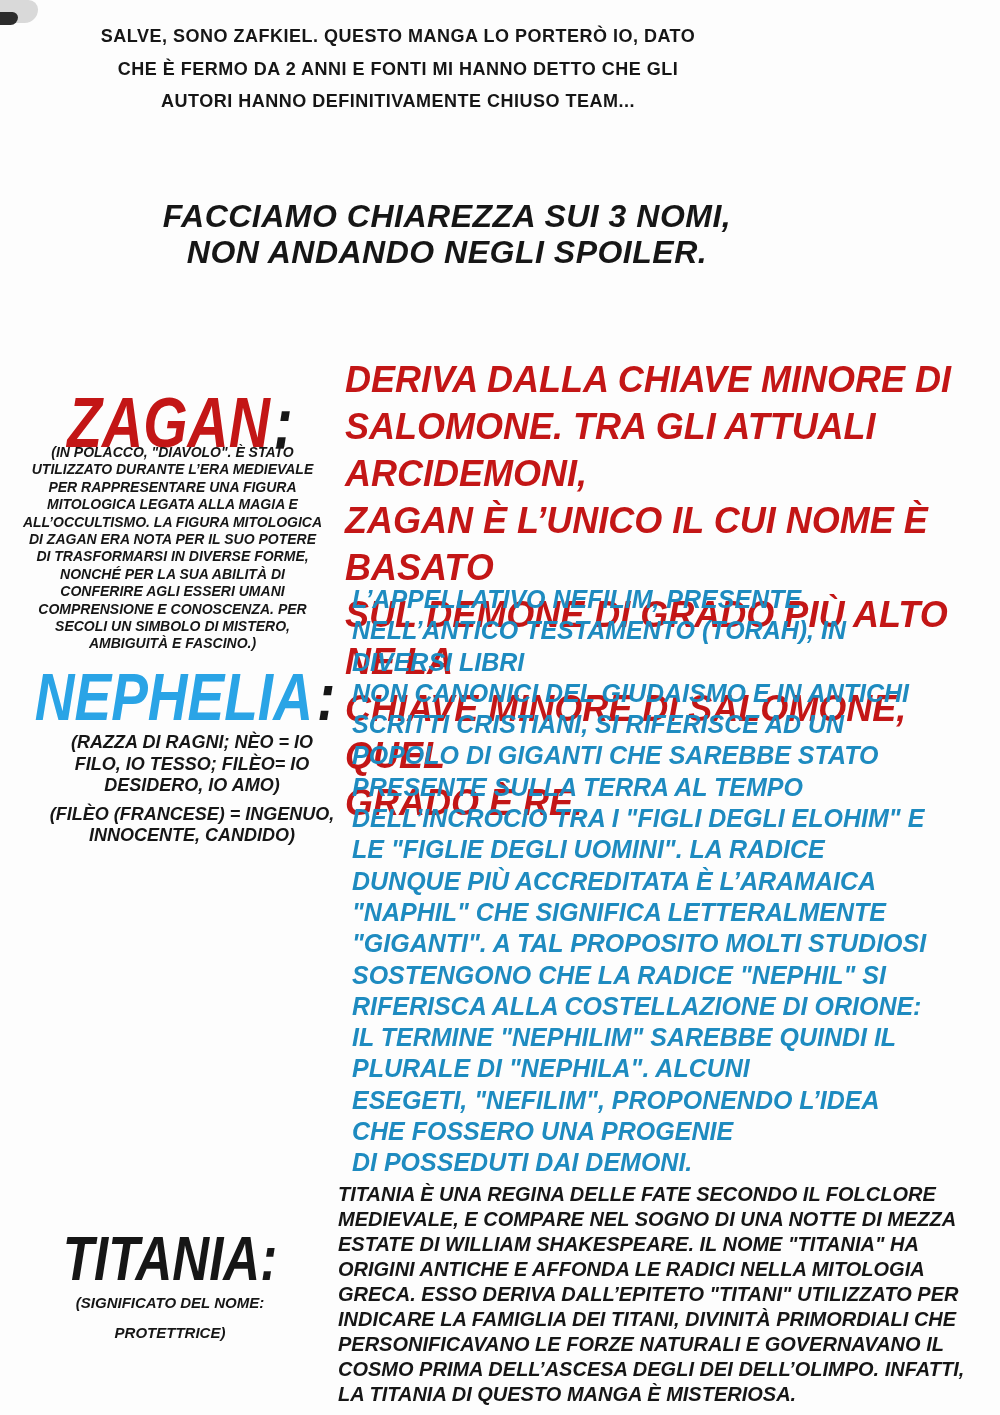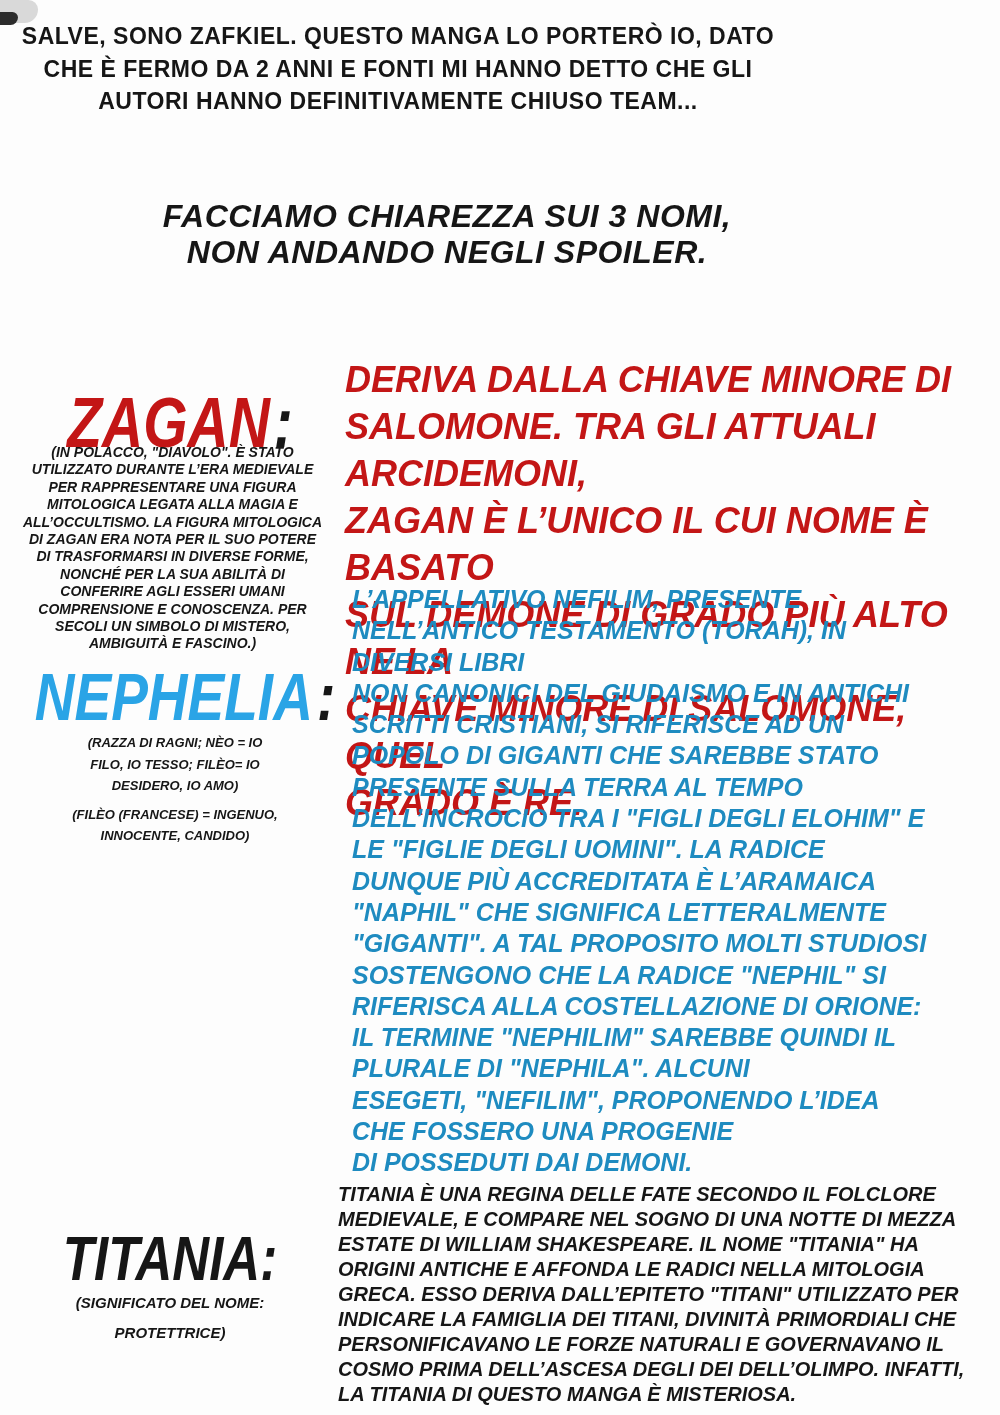--- a/index.html
+++ b/index.html
@@ -33,21 +33,21 @@
     border-radius: 0 10px 14px 0;
   }
   .corner-smudge-dark {
     left: 0; top: 12px; width: 18px; height: 13px;
     background: #2c2c2c;
     border-radius: 0 6px 8px 0;
   }
 
   .intro {
     left: 0; top: 20px; width: 796px;
-    font-size: 23px; line-height: 32.5px;
+    font-size: 18px; line-height: 32.5px;
     letter-spacing: 0.5px;
   }
   .heading {
     left: 0; top: 199px; width: 888px;
     font-size: 32px; line-height: 35.5px;
     letter-spacing: 0.5px;
     padding-left: 6px;
   }
 
   
@@ -68,22 +68,22 @@
     left: 15px; top: 444px; width: 315px;
     font-size: 14px; line-height: 17.4px;
   }
   .zagan-desc {
     left: 345px; top: 356px; width: 650px;
     font-size: 36px; line-height: 47px;
     color: var(--red);
   }
 
   .neph-notes {
-    left: 10px; top: 732px; width: 330px;
-    font-size: 13px; line-height: 21.5px;
+    left: 27px; top: 732px; width: 330px;
+    font-size: 18px; line-height: 21.5px;
   }
   .neph-notes .note-para { margin-bottom: 7px; }
   .neph-desc {
     left: 352px; top: 584px; width: 645px;
     font-size: 25px; line-height: 31.3px;
     color: var(--cyan_body);
   }
 
   .titania-sub {
     left: 10px; top: 1288px; width: 320px;

